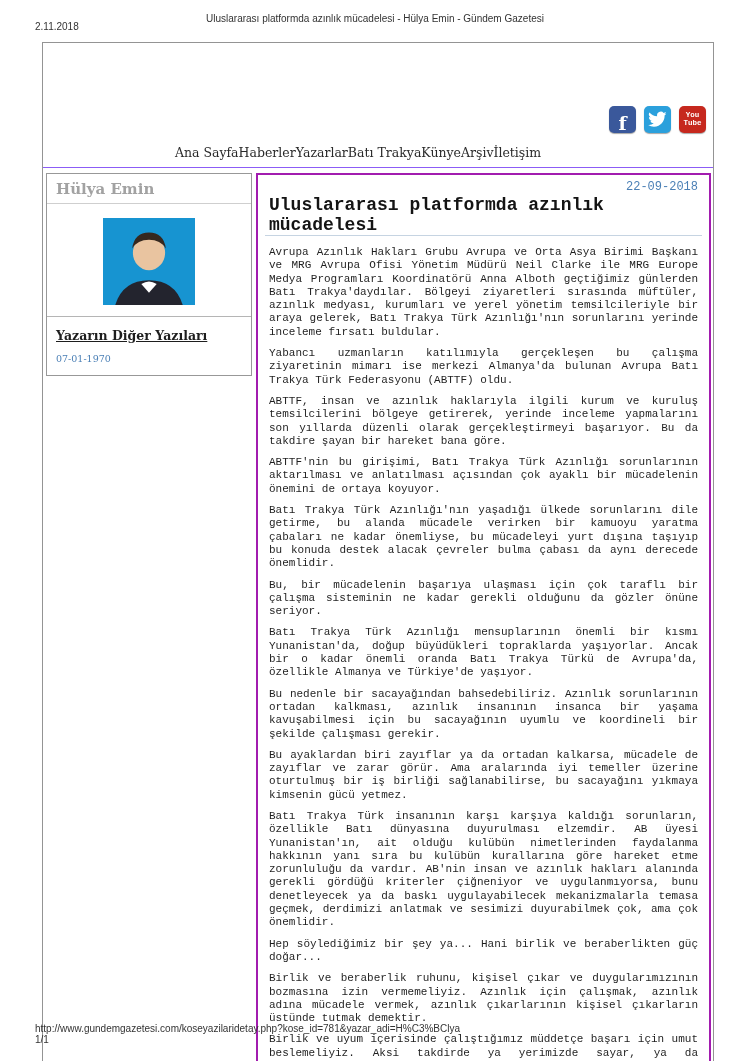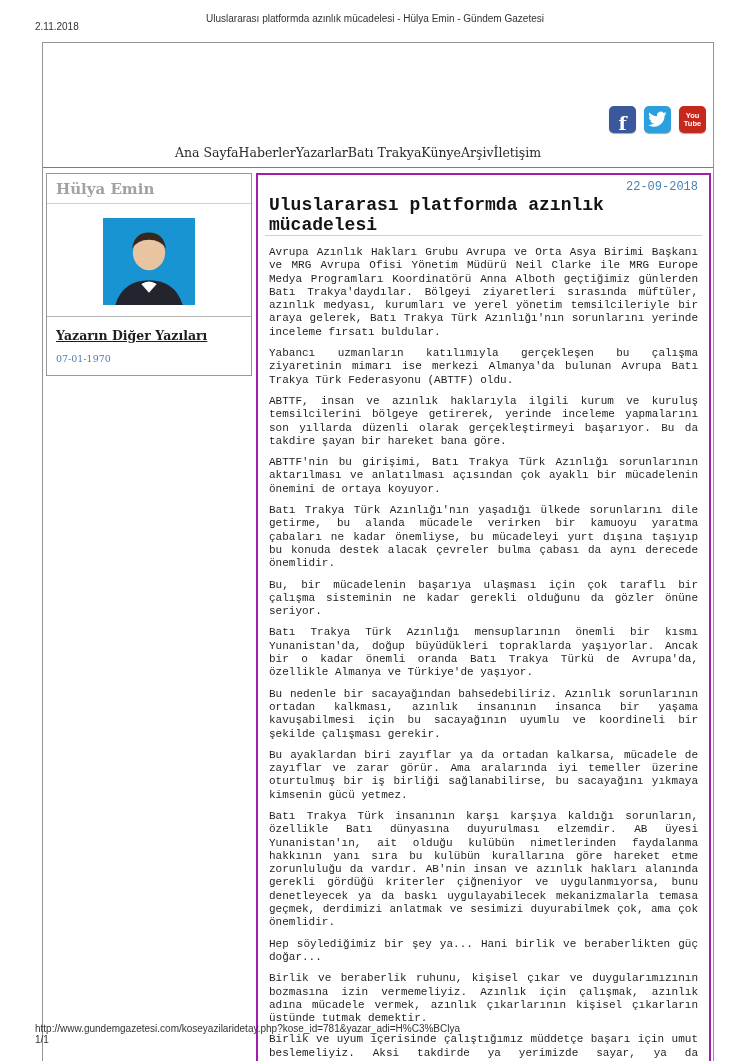--- a/index.html
+++ b/index.html
@@ -18,21 +18,21 @@
   
   .page { position:absolute; top:42px; left:42px; width:672px; background:#fff;
     border:1px solid #949494; }
 
   .masthead { height:97px; position:relative; }
   .social { position:absolute; right:7px; bottom:7px; display:flex; gap:8px; }
   .sicon { width:27px; height:27px; border-radius:5px; color:#fff;
     display:flex; align-items:center; justify-content:center; box-shadow:0 1px 1px rgba(0,0,0,.35); }
   .sicon.fb { background:#3a589b; font-family:"DejaVu Serif",serif; font-weight:bold; font-size:19px; padding-top:6px; }
   .sicon.tw { background:#2ba0dc; }
-  .sicon.yt { background:#c6281e; font-family:Liberation Sans, sans-serif;
+  .sicon.yt { background:#c6281e; font-family:Liberation Mono, monospace;
     font-weight:bold; font-size:7.5px; line-height:1.05; text-align:center; flex-direction:column; }
 
   .nav { display:flex; justify-content:center; padding:5px 88px 7px 48px;
     border-bottom:1px solid #8b5cf6; font-size:12.5px; color:#2a2a2a; }
   .nav a { color:#2a2a2a; text-decoration:none; cursor:pointer; }
 
   .content { display:flex; align-items:flex-start; padding:5px 2px 0 3px; gap:4px; }
 
   .sidebar { width:206px; border:1px solid #989898; background:#fff; }
   .sb-title { font-size:15px; font-weight:bold; color:#a2a2a2; padding:6px 9px 5px;

